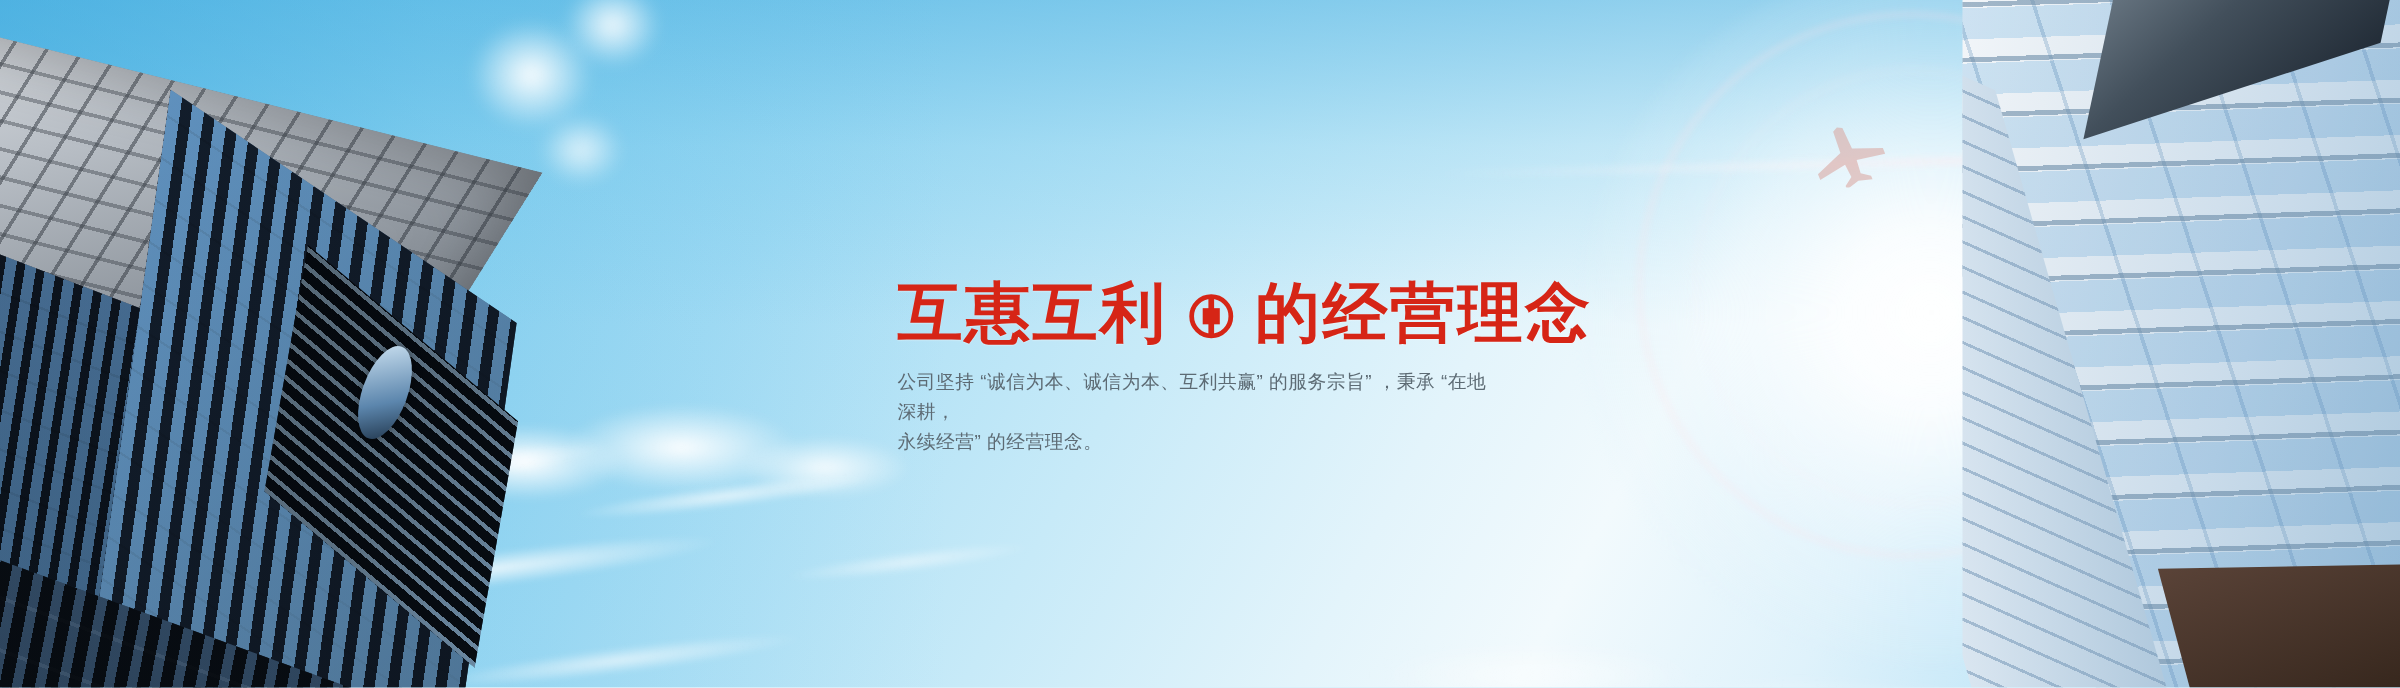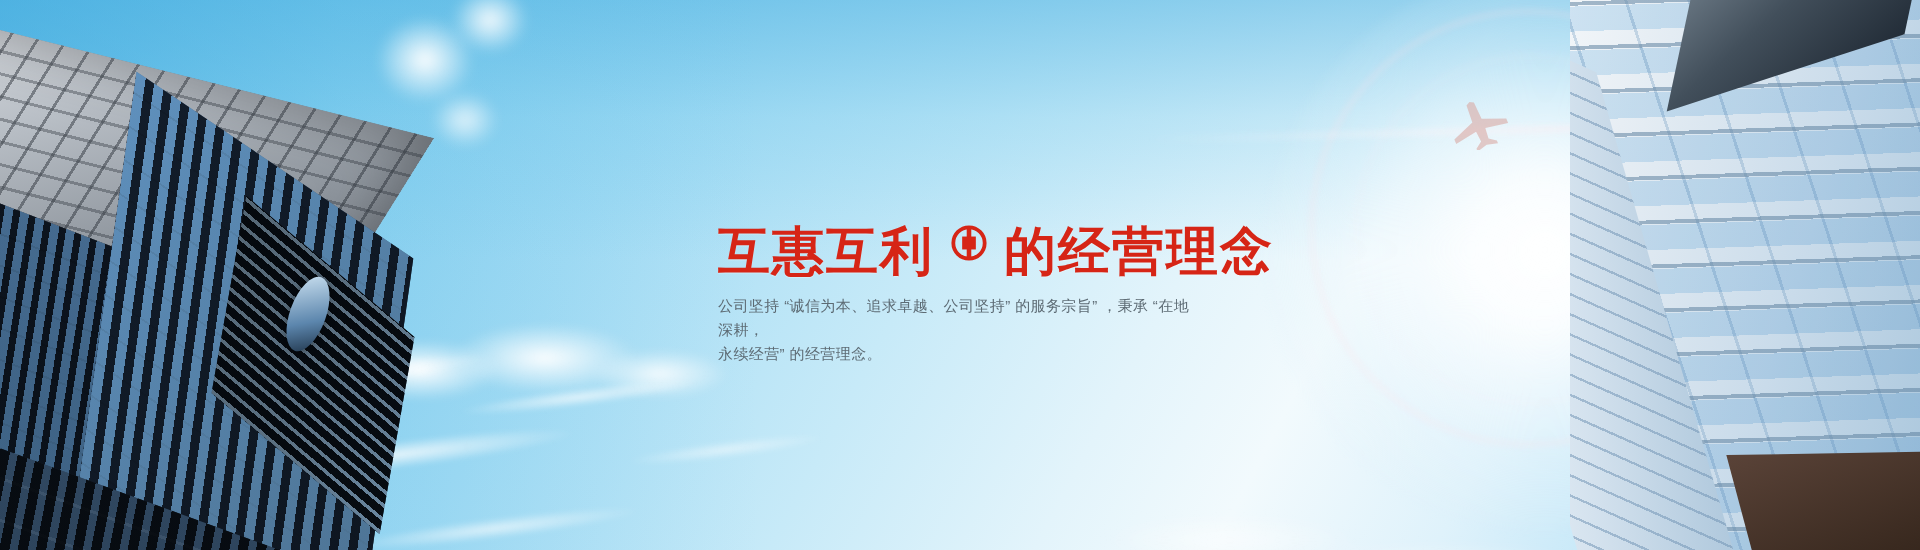--- a/index.html
+++ b/index.html
@@ -300,21 +300,21 @@
   .headline {
     margin: 0;
     font-family: "DejaVu Serif", "Liberation Serif", serif;
     font-weight: 700;
     font-size: 52px;
     line-height: 1.12;
     color: #d62516;
     letter-spacing: 2px;
     white-space: nowrap;
     display: flex;
-    align-items: flex-start;
+    align-items: center;
     text-shadow: 0 1px 1px rgba(255,255,255,0.35);
   }
   .headline .seg { display: inline-block; }
   .coin-icon {
     display: inline-block;
     width: 38px;
     height: 38px;
     margin: 0 16px;
     flex: 0 0 auto;
     position: relative;
@@ -391,18 +391,18 @@
     <h1 class="headline">
       <span class="seg">互惠互利</span>
       <svg class="coin-icon" viewBox="0 0 40 40">
         <circle cx="20" cy="20" r="16.5" fill="none" stroke="#d62516" stroke-width="4"></circle>
         <rect x="17.6" y="2.5" width="4.8" height="35" fill="#d62516"></rect>
         <rect x="12.8" y="13.2" width="14.4" height="13.6" fill="#d62516"></rect>
       </svg>
       <span class="seg">的经营理念</span>
     </h1>
     <p class="subtitle">
-      <span class="line">公司坚持 “诚信为本、追求卓越、公司坚持” 的服务宗旨” ，秉承 “在地深耕，</span>
+      <span class="line">公司坚持 “诚信为本、诚信为本、互利共赢” 的服务宗旨” ，秉承 “在地深耕，</span>
       <span class="line">永续经营” 的经营理念。</span>
     </p>
   </div>
 
 </div>
 
 </body></html>

